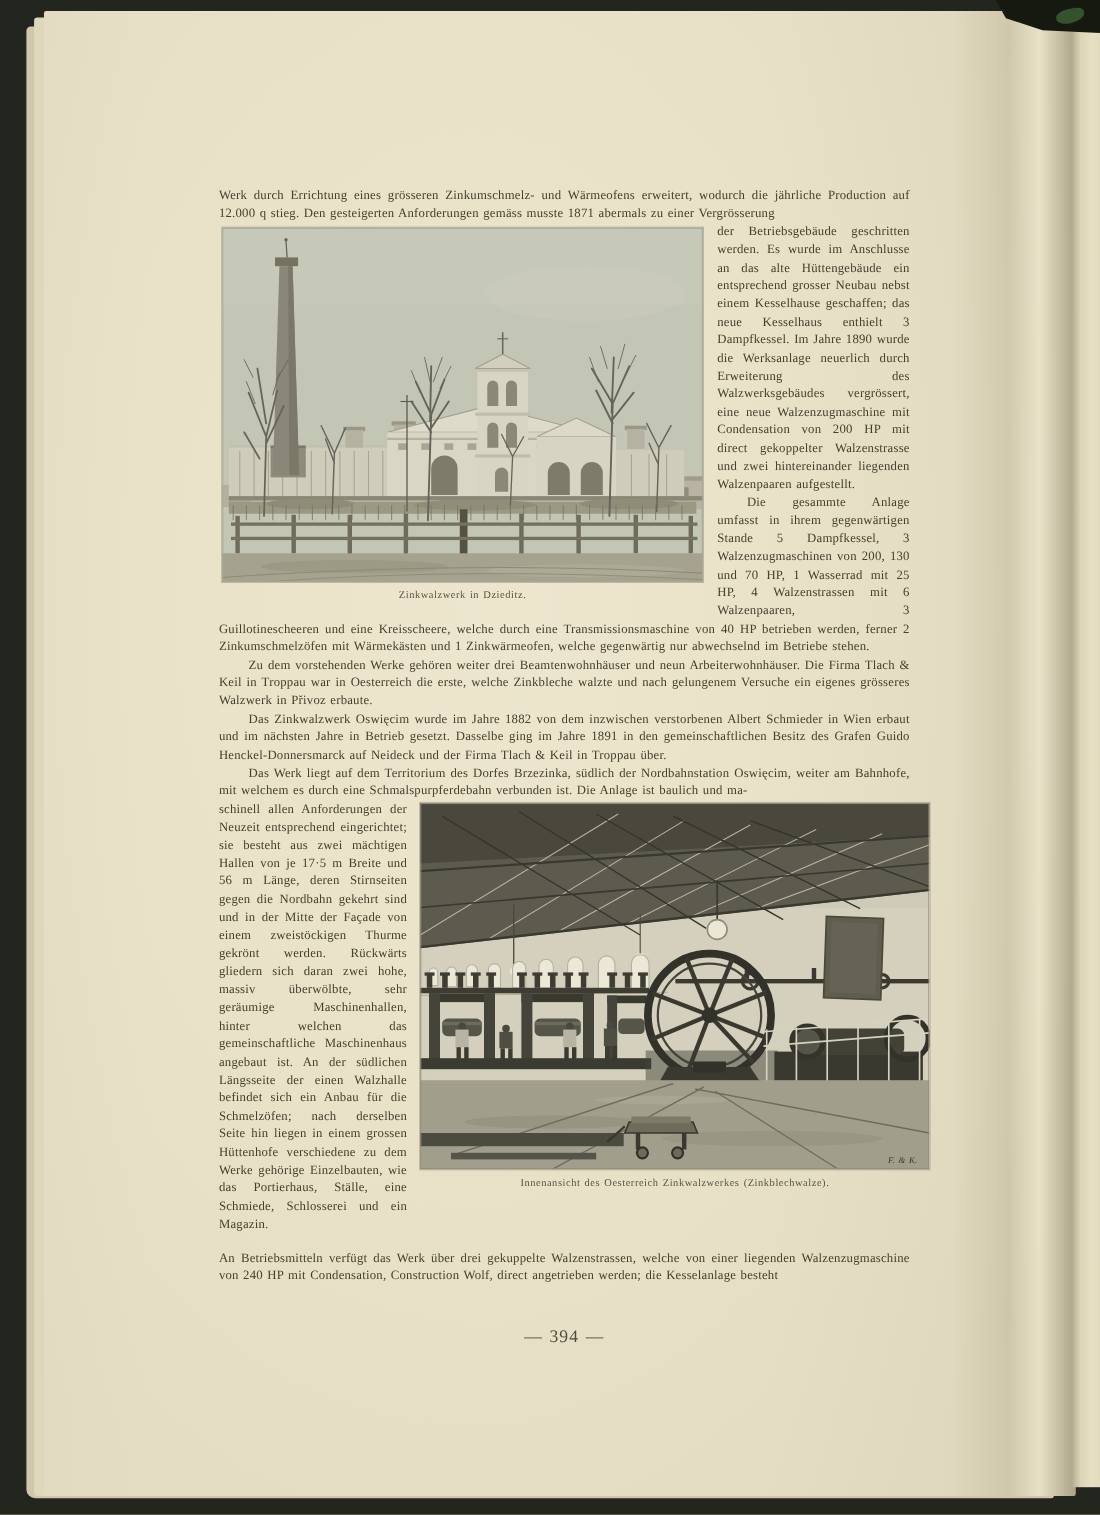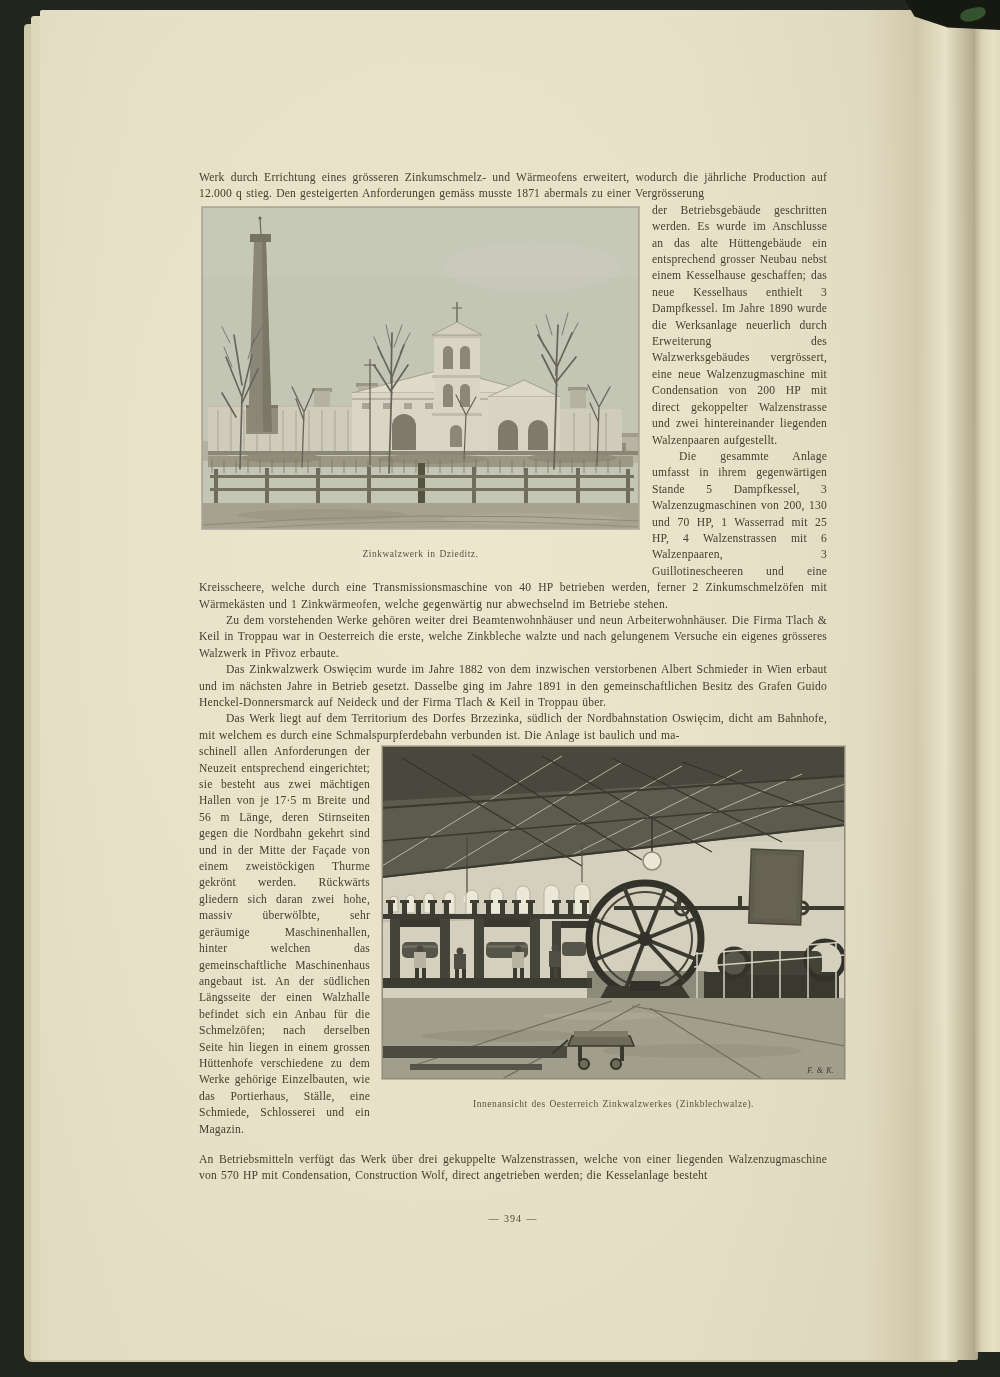--- a/index.html
+++ b/index.html
@@ -49,26 +49,26 @@
   }
   .content p{margin:0;padding:0;}
   .indent{text-indent:27px;}
   
   figure{margin:0;padding:0;}
   .fig svg{display:block;}
   .fig1{float:left;width:437px;margin:4px 13px 12px 3px;}
   .fig2{float:right;width:463px;margin:2px -18px 10px 12px;}
   figcaption{
     text-align:center;font-size:9.5px;letter-spacing:0.5px;
-    color:#5a5342;margin-top:20px;line-height:11px;text-indent:0;
+    color:#5a5342;margin-top:8px;line-height:11px;text-indent:0;
   }
   .photo-frame{box-shadow:0 0 0 1px rgba(150,146,130,0.55);}
   .bottom-para{clear:both;margin-top:14px !important;}
   .page-number{
-    clear:both;text-align:center;margin-top:26px;font-size:10px;
+    clear:both;text-align:center;margin-top:40px;font-size:16px;
     letter-spacing:1px;color:#514b39;text-indent:0;
   }
 </style>
 </head>
 <body>
 
 <div class="page-under-2"></div>
 <div class="page-under-1"></div>
 <div class="page-main">
   <div class="page-sheen"></div>
@@ -248,21 +248,21 @@
         <path d="M40,322 Q230,308 437,320" stroke="#8d8a76" stroke-width="0.8" fill="none"></path>
         <rect x="0.5" y="0.5" width="436" height="321" fill="none" stroke="#a9a697" stroke-width="1"></rect>
       </svg>
       <figcaption>Zinkwalzwerk in Dzieditz.</figcaption>
     </figure>
 
     <p>der Betriebsgebäude geschritten werden.  Es wurde im Anschlusse an das alte Hüttengebäude ein entsprechend grosser Neubau nebst einem Kesselhause geschaffen; das neue Kesselhaus enthielt 3 Dampfkessel. Im Jahre 1890 wurde die Werksanlage neuerlich durch Erweiterung des Walzwerksgebäudes vergrössert, eine neue Walzenzugmaschine mit Condensation von 200 HP mit direct gekoppelter Walzenstrasse und zwei hintereinander liegenden Walzenpaaren aufgestellt.</p>
     <p class="indent">Die gesammte Anlage umfasst in ihrem gegenwärtigen Stande 5 Dampfkessel, 3 Walzenzugmaschinen von 200, 130 und 70 HP, 1 Wasserrad mit 25 HP, 4 Walzenstrassen mit 6 Walzenpaaren, 3 Guillotinescheeren und eine Kreisscheere, welche durch eine Transmissionsmaschine von 40 HP betrieben werden, ferner 2 Zinkumschmelzöfen mit Wärmekästen und 1 Zinkwärmeofen, welche gegenwärtig nur abwechselnd im Betriebe stehen.</p>
     <p class="indent">Zu dem vorstehenden Werke gehören weiter drei Beamtenwohnhäuser und neun Arbeiterwohnhäuser.  Die Firma Tlach &amp; Keil in Troppau war in Oesterreich die erste, welche Zinkbleche walzte und nach gelungenem Versuche ein eigenes grösseres Walzwerk in Přivoz erbaute.</p>
     <p class="indent">Das Zinkwalzwerk Oswięcim wurde im Jahre 1882 von dem inzwischen verstorbenen Albert Schmieder in Wien erbaut und im nächsten Jahre in Betrieb gesetzt.  Dasselbe ging im Jahre 1891 in den gemeinschaftlichen Besitz des Grafen Guido Henckel-Donnersmarck auf Neideck und der Firma Tlach &amp; Keil in Troppau über.</p>
-    <p class="indent">Das Werk liegt auf dem Territorium des Dorfes Brzezinka, südlich der Nordbahnstation Oswięcim, dicht am Bahnhofe, mit welchem es durch eine Schmalspurpferdebahn verbunden ist.  Die Anlage ist baulich und ma-</p>
+    <p class="indent">Das Werk liegt auf dem Territorium des Dorfes Brzezinka, südlich der Nordbahnstation Oswięcim, weiter am Bahnhofe, mit welchem es durch eine Schmalspurpferdebahn verbunden ist.  Die Anlage ist baulich und ma-</p>
   </div>
 
   <div>
     <figure class="fig fig2">
       <svg class="photo-frame" width="463" height="333" viewBox="0 0 463 333" xmlns="http://www.w3.org/2000/svg">
 
         <rect x="0" y="0" width="463" height="333" fill="#cfcbb9"></rect>
         <rect x="0" y="95" width="463" height="160" fill="#d4d0bd"></rect>
 
         <polygon points="0,0 463,0 463,80 0,132" fill="#5d5b4e"></polygon>
@@ -437,16 +437,16 @@
 
         <text x="452" y="327" text-anchor="end" font-size="8" font-style="italic" fill="#3a392f">F. &amp; K.</text>
         <rect x="0.5" y="0.5" width="462" height="332" fill="none" stroke="#8f8b7a" stroke-width="1"></rect>
       </svg>
       <figcaption>Innenansicht des Oesterreich Zinkwalzwerkes (Zinkblechwalze).</figcaption>
     </figure>
 
     <p>schinell allen Anforderungen der Neuzeit entsprechend eingerichtet; sie besteht aus zwei mächtigen Hallen von je 17·5 m Breite und 56 m Länge, deren Stirnseiten gegen die Nordbahn gekehrt sind und in der Mitte der Façade von einem zweistöckigen Thurme gekrönt werden.  Rückwärts gliedern sich daran zwei hohe, massiv überwölbte, sehr geräumige Maschinenhallen, hinter welchen das gemeinschaftliche Maschinenhaus angebaut ist. An der südlichen Längsseite der einen Walzhalle befindet sich ein Anbau für die Schmelzöfen; nach derselben Seite hin liegen in einem grossen Hüttenhofe verschiedene zu dem Werke gehörige Einzelbauten, wie das Portierhaus, Ställe, eine Schmiede, Schlosserei und ein Magazin.</p>
   </div>
 
-  <p class="bottom-para">An Betriebsmitteln verfügt das Werk über drei gekuppelte Walzenstrassen, welche von einer liegenden Walzenzugmaschine von 570 HP mit Condensation, Construction Wolf, direct angetrieben werden; die Kesselanlage besteht</p>
+  <p class="bottom-para">An Betriebsmitteln verfügt das Werk über drei gekuppelte Walzenstrassen, welche von einer liegenden Walzenzugmaschine von 240 HP mit Condensation, Construction Wolf, direct angetrieben werden; die Kesselanlage besteht</p>
 
   <div class="page-number">— 394 —</div>
 </div>
 
 </body></html>

